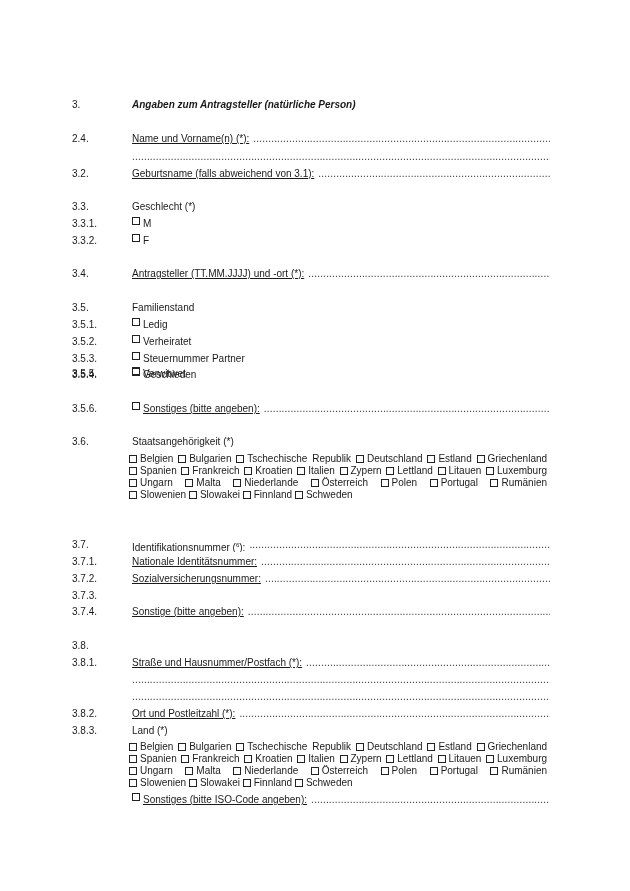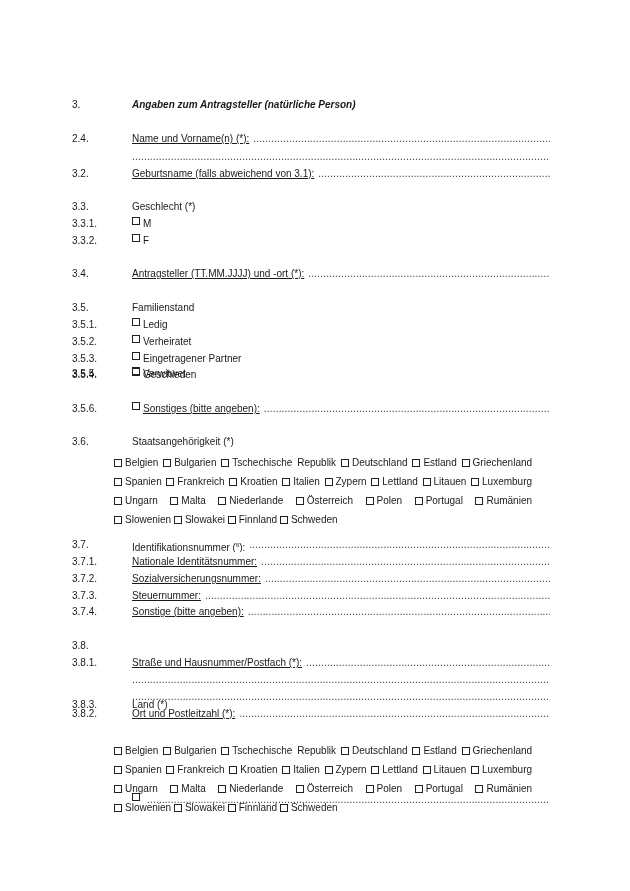--- a/index.html
+++ b/index.html
@@ -6,21 +6,21 @@
   body { width:630px; height:891px; position:relative; overflow:hidden;
          font-family:"Liberation Sans", sans-serif; font-size:10px; color:#1a1a1a; }
   .row { position:absolute; left:72px; width:478px; height:14px; line-height:14px; display:flex; }
   .num { width:60px; flex:none; }
   .txt { flex:1; display:flex; white-space:nowrap; overflow:hidden; }
   .lbl { flex:none;text-decoration:underline; }
   .dots { flex:1; overflow:hidden; white-space:nowrap; margin-left:4px; color:#333; letter-spacing:0.2px; }
   .dots::after { content:"......................................................................................................................................................................................................................................"; }
   .bold { font-weight:bold;font-style:italic; }
   .cb { display:inline-block; width:8px; height:8px; border:1px solid #222; margin-right:3px; vertical-align:-1px; box-sizing:border-box; }
-  .clist { position:absolute; left:114px; width:418px; line-height:19px; text-align:justify; text-align-last:left; }
+  .clist { position:absolute; left:129px; width:418px; line-height:12px; text-align:justify; text-align-last:left; }
   .clist .item { white-space:nowrap; }
   .sup { font-size:6px; vertical-align:4px; }
   .fullrow .dots { margin-left:0; }
 </style>
 </head>
 <body>
 
 <div class="row" style="top:98px">
   <span class="num">3.</span>
   <span class="txt bold">Angaben zum Antragsteller (natürliche Person)</span>
@@ -90,21 +90,21 @@
   <span class="num">3.5.2.</span>
   <span class="txt">
       <span class="cb"></span>
       <span>Verheiratet</span>
     </span>
 </div>
 <div class="row" style="top:352px">
   <span class="num">3.5.3.</span>
   <span class="txt">
       <span class="cb"></span>
-      <span>Eingetragener Partner</span>
+      <span>Steuernummer Partner</span>
     </span>
 </div>
 <div class="row" style="top:368px">
   <span class="num">3.5.4.</span>
   <span class="txt">
       <span class="cb"></span>
       <span>Geschieden</span>
     </span>
 </div>
 <div class="row" style="top:367px">
@@ -148,24 +148,20 @@
 </div>
 <div class="row" style="top:572px">
   <span class="num">3.7.2.</span>
   <span class="txt">
       <span class="lbl">Sozialversicherungsnummer:</span>
       <span class="dots"></span>
     </span>
 </div>
 <div class="row" style="top:589px">
   <span class="num">3.7.3.</span>
-  <span class="txt">
-      <span class="lbl">Steuernummer:</span>
-      <span class="dots"></span>
-    </span>
 </div>
 <div class="row" style="top:605px">
   <span class="num">3.7.4.</span>
   <span class="txt">
       <span class="lbl">Sonstige (bitte angeben):</span>
       <span class="dots"></span>
     </span>
 </div>
 
 <div class="row" style="top:639px">
@@ -190,24 +186,25 @@
       <span class="dots"></span>
     </span>
 </div>
 <div class="row" style="top:707px">
   <span class="num">3.8.2.</span>
   <span class="txt">
       <span class="lbl">Ort und Postleitzahl (*):</span>
       <span class="dots"></span>
     </span>
 </div>
-<div class="row" style="top:698px">
+<div class="row" style="top:724px">
   <span class="num">3.8.3.</span>
   <span class="txt">Land (*)</span>
 </div>
 <div class="clist" id="addr-list" style="top:741px"><span class="item"><span class="cb"></span><span>Belgien</span></span> <span class="item"><span class="cb"></span><span>Bulgarien</span></span> <span class="item"><span class="cb"></span><span>Tschechische Republik</span></span> <span class="item"><span class="cb"></span><span>Deutschland</span></span> <span class="item"><span class="cb"></span><span>Estland</span></span> <span class="item"><span class="cb"></span><span>Griechenland</span></span> <span class="item"><span class="cb"></span><span>Spanien</span></span> <span class="item"><span class="cb"></span><span>Frankreich</span></span> <span class="item"><span class="cb"></span><span>Kroatien</span></span> <span class="item"><span class="cb"></span><span>Italien</span></span> <span class="item"><span class="cb"></span><span>Zypern</span></span> <span class="item"><span class="cb"></span><span>Lettland</span></span> <span class="item"><span class="cb"></span><span>Litauen</span></span> <span class="item"><span class="cb"></span><span>Luxemburg</span></span> <span class="item"><span class="cb"></span><span>Ungarn</span></span> <span class="item"><span class="cb"></span><span>Malta</span></span> <span class="item"><span class="cb"></span><span>Niederlande</span></span> <span class="item"><span class="cb"></span><span>Österreich</span></span> <span class="item"><span class="cb"></span><span>Polen</span></span> <span class="item"><span class="cb"></span><span>Portugal</span></span> <span class="item"><span class="cb"></span><span>Rumänien</span></span> <span class="item"><span class="cb"></span><span>Slowenien</span></span> <span class="item"><span class="cb"></span><span>Slowakei</span></span> <span class="item"><span class="cb"></span><span>Finnland</span></span> <span class="item"><span class="cb"></span><span>Schweden</span></span> </div>
 <div class="row" style="top:793px">
   <span class="num"></span>
   <span class="txt">
       <span class="cb"></span>
+      <span class="lbl">Sonstiges (bitte ISO-Code angeben):</span>
       <span class="dots"></span>
     </span>
 </div>
 
 </body></html>

